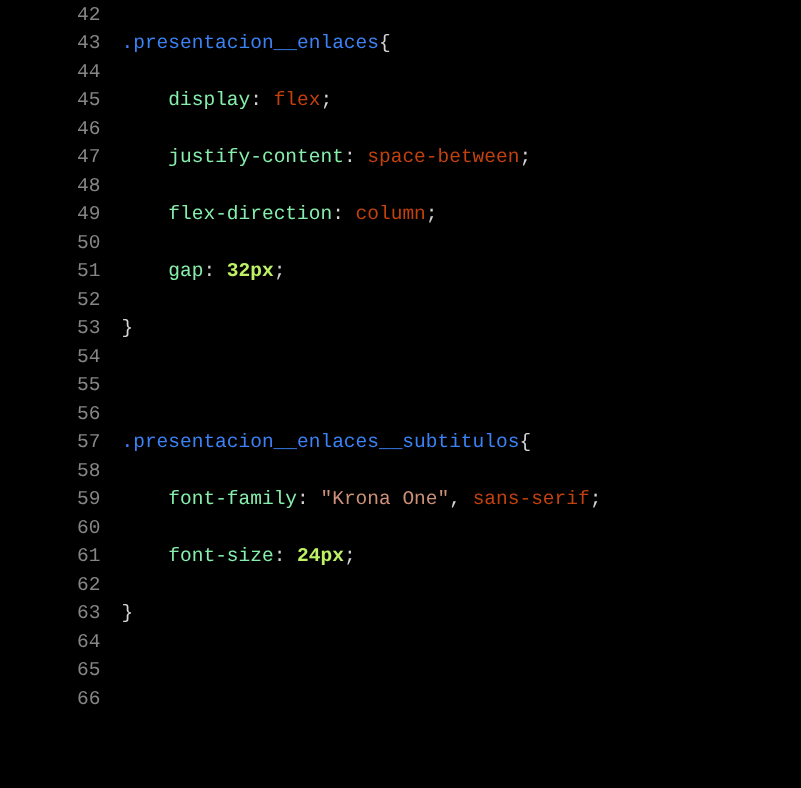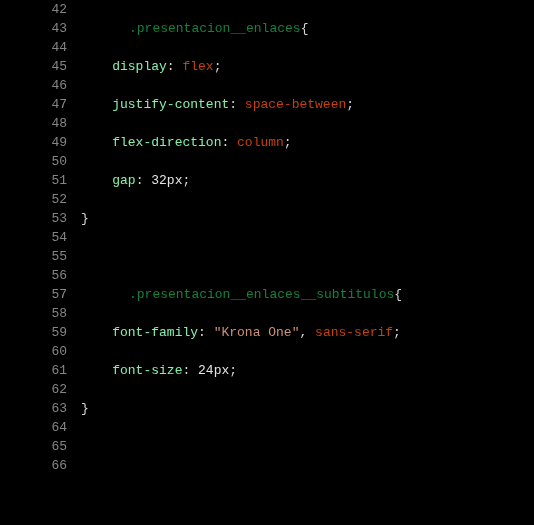--- a/index.html
+++ b/index.html
@@ -31,26 +31,26 @@
     height: 19px;
   }
   .code {
     padding: 0;
     white-space: pre;
     flex: 1;
   }
   .code .line {
     height: 19px;
   }
-  .selector { color: #15803d; margin-left: 48px; }
+  .selector { color: #3b82f6; }
   .brace { color: #d4d4d4; }
   .property { color: #86efac; }
   .colon { color: #d4d4d4; }
   .value { color: #c2410c; }
-  .number { color: #e5e5e5; }
+  .number { color: #bef264; font-weight: bold; }
   .string { color: #ce9178; }
   .punct { color: #d4d4d4; }
 </style>
 </head>
 <body>
 
 <div class="editor">
   <div class="gutter">
     <div>42</div>
     <div>43</div>

